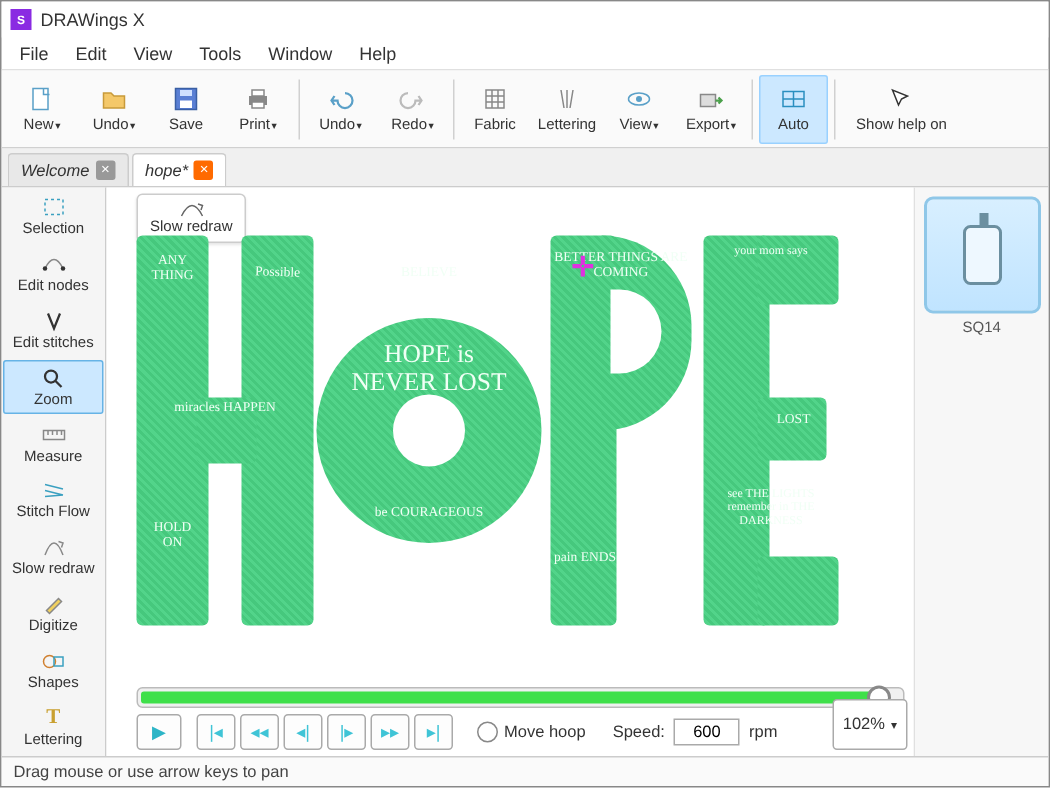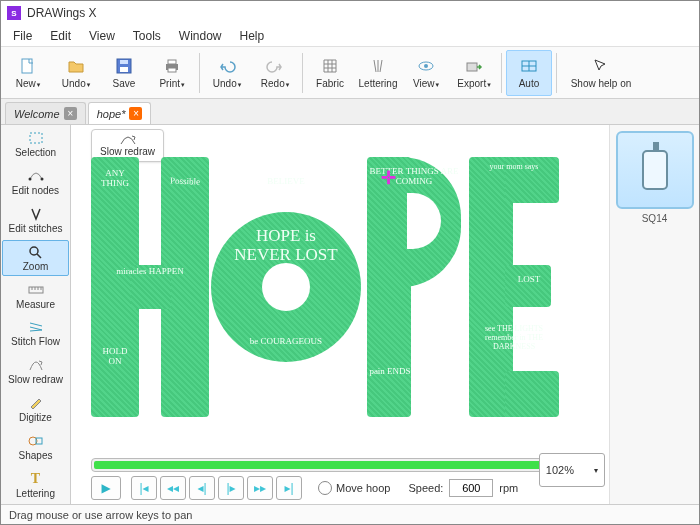--- a/index.html
+++ b/index.html
@@ -45,21 +45,21 @@
 .pslider .fill { position: absolute; left: 2px; top: 2px; bottom: 2px; right: 18px; background: #3fe04a; border-radius: 2px; }
 .pslider .knob { position: absolute; right: 8px; top: -2px; width: 16px; height: 16px; border: 2px solid #888; border-radius: 50%; background: #fff; }
 .prow { display: flex; align-items: center; gap: 4px; }
 .pbtn { width: 26px; height: 24px; border: 1px solid #aaa; border-radius: 3px; background: #fdfdfd; display: flex; align-items: center; justify-content: center; color: #3fc4d6; font-size: 12px; }
 .pbtn.play { width: 30px; color: #2db5c7; }
 .pbtn-group { display: flex; gap: 3px; margin-left: 6px; }
 .mhoop { display: flex; align-items: center; gap: 4px; margin-left: 12px; font-size: 11px; }
 .mhoop .circ { width: 14px; height: 14px; border: 1px solid #888; border-radius: 50%; }
 .spd { display: flex; align-items: center; gap: 6px; margin-left: 14px; font-size: 11px; }
 .spd input { width: 44px; height: 18px; border: 1px solid #aaa; text-align: center; font-size: 11px; }
-.zoombox { position: absolute; right: 4px; bottom: 17px; height: 28px; border: 1px solid #aaa; border-radius: 3px; display: flex; align-items: center; padding: 16px 6px; gap: 20px; font-size: 11px; background: #fff; }
+.zoombox { position: absolute; right: 4px; bottom: 4px; height: 28px; border: 1px solid #aaa; border-radius: 3px; display: flex; align-items: center; padding: 16px 6px; gap: 4px; font-size: 11px; background: #fff; }
 .status { height: 20px; border-top: 1px solid #ccc; padding: 2px 8px; font-size: 11px; color: #444; display: flex; align-items: center; background: #fafafa; }
 svg { display: block; }
 </style>
 </head>
 <body>
 
 <div class="titlebar">
   <span class="logo">S</span>
   <span>DRAWings X</span>
 </div>

